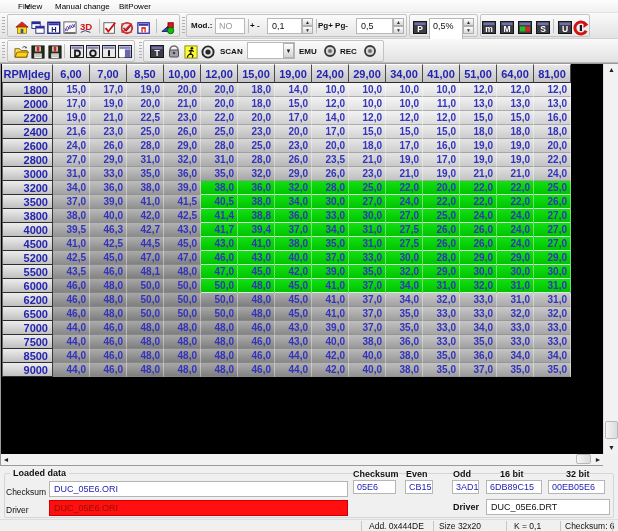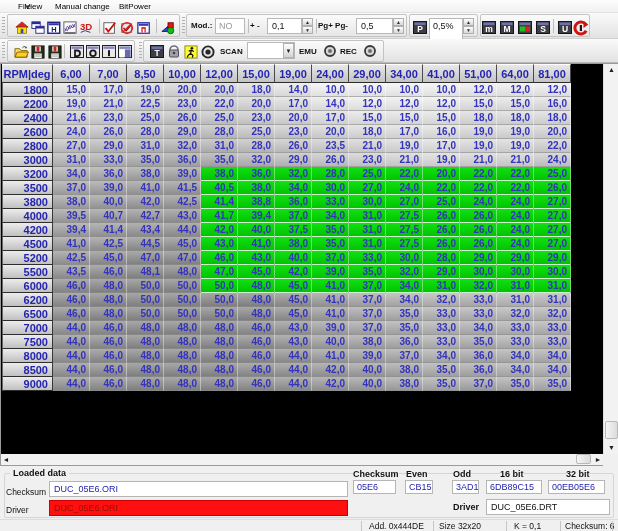--- a/index.html
+++ b/index.html
@@ -274,20 +274,37 @@
           <td style="background:linear-gradient(#efefef,#d7d7d7)">14,0</td>
           <td style="background:linear-gradient(#f6f6f6,#e1e1e1)">10,0</td>
           <td style="background:linear-gradient(#f6f6f6,#e1e1e1)">10,0</td>
           <td style="background:linear-gradient(#f6f6f6,#e1e1e1)">10,0</td>
           <td style="background:linear-gradient(#f6f6f6,#e1e1e1)">10,0</td>
           <td style="background:linear-gradient(#f3f3f3,#dcdcdc)">12,0</td>
           <td style="background:linear-gradient(#f3f3f3,#dcdcdc)">12,0</td>
           <td style="background:linear-gradient(#f3f3f3,#dcdcdc)">12,0</td>
         </tr>
 <tr>
+          <td class="rh">2000</td>
+          <td style="background:linear-gradient(#e8e8e8,#cfcfcf)">17,0</td>
+          <td style="background:linear-gradient(#e4e4e4,#cacaca)">19,0</td>
+          <td style="background:linear-gradient(#e2e2e2,#c7c7c7)">20,0</td>
+          <td style="background:linear-gradient(#e0e0e0,#c4c4c4)">21,0</td>
+          <td style="background:linear-gradient(#e2e2e2,#c7c7c7)">20,0</td>
+          <td style="background:linear-gradient(#e6e6e6,#cccccc)">18,0</td>
+          <td style="background:linear-gradient(#ececec,#d4d4d4)">15,0</td>
+          <td style="background:linear-gradient(#f3f3f3,#dcdcdc)">12,0</td>
+          <td style="background:linear-gradient(#f6f6f6,#e1e1e1)">10,0</td>
+          <td style="background:linear-gradient(#f6f6f6,#e1e1e1)">10,0</td>
+          <td style="background:linear-gradient(#f5f5f5,#dfdfdf)">11,0</td>
+          <td style="background:linear-gradient(#f1f1f1,#d9d9d9)">13,0</td>
+          <td style="background:linear-gradient(#f1f1f1,#d9d9d9)">13,0</td>
+          <td style="background:linear-gradient(#f1f1f1,#d9d9d9)">13,0</td>
+        </tr>
+<tr>
           <td class="rh">2200</td>
           <td style="background:linear-gradient(#e4e4e4,#cacaca)">19,0</td>
           <td style="background:linear-gradient(#e0e0e0,#c4c4c4)">21,0</td>
           <td style="background:linear-gradient(#dddddd,#c0c0c0)">22,5</td>
           <td style="background:linear-gradient(#dcdcdc,#bfbfbf)">23,0</td>
           <td style="background:linear-gradient(#dedede,#c2c2c2)">22,0</td>
           <td style="background:linear-gradient(#e2e2e2,#c7c7c7)">20,0</td>
           <td style="background:linear-gradient(#e8e8e8,#cfcfcf)">17,0</td>
           <td style="background:linear-gradient(#efefef,#d7d7d7)">14,0</td>
           <td style="background:linear-gradient(#f3f3f3,#dcdcdc)">12,0</td>
@@ -412,44 +429,27 @@
           <td class="g">30,0</td>
           <td class="g">27,0</td>
           <td class="g">25,0</td>
           <td class="g">24,0</td>
           <td class="g">24,0</td>
           <td class="g">27,0</td>
         </tr>
 <tr>
           <td class="rh">4000</td>
           <td style="background:linear-gradient(#bababa,#949494)">39,5</td>
-          <td style="background:linear-gradient(#b7b7b7,#909090)">40,7</td>
+          <td style="background:linear-gradient(#b7b7b7,#909090)">46,3</td>
           <td style="background:linear-gradient(#b3b3b3,#8b8b8b)">42,7</td>
           <td style="background:linear-gradient(#b2b2b2,#8a8a8a)">43,0</td>
           <td class="g">41,7</td>
           <td class="g">39,4</td>
           <td class="g">37,0</td>
           <td class="g">34,0</td>
-          <td class="g">31,0</td>
-          <td class="g">27,5</td>
-          <td class="g">26,0</td>
-          <td class="g">26,0</td>
-          <td class="g">24,0</td>
-          <td class="g">27,0</td>
-        </tr>
-<tr>
-          <td class="rh">4200</td>
-          <td style="background:linear-gradient(#bababa,#949494)">39,4</td>
-          <td style="background:linear-gradient(#b6b6b6,#8f8f8f)">41,4</td>
-          <td style="background:linear-gradient(#b2b2b2,#898989)">43,4</td>
-          <td style="background:linear-gradient(#b0b0b0,#888888)">44,0</td>
-          <td class="g">42,0</td>
-          <td class="g">40,0</td>
-          <td class="g">37,5</td>
-          <td class="g">35,0</td>
           <td class="g">31,0</td>
           <td class="g">27,5</td>
           <td class="g">26,0</td>
           <td class="g">26,0</td>
           <td class="g">24,0</td>
           <td class="g">27,0</td>
         </tr>
 <tr>
           <td class="rh">4500</td>
           <td style="background:linear-gradient(#b7b7b7,#909090)">41,0</td>
@@ -578,37 +578,20 @@
           <td style="background:linear-gradient(#a8a8a8,#7e7e7e)">48,0</td>
           <td style="background:linear-gradient(#acacac,#838383)">46,0</td>
           <td style="background:linear-gradient(#b2b2b2,#8a8a8a)">43,0</td>
           <td style="background:linear-gradient(#b9b9b9,#929292)">40,0</td>
           <td style="background:linear-gradient(#bdbdbd,#989898)">38,0</td>
           <td style="background:linear-gradient(#c1c1c1,#9d9d9d)">36,0</td>
           <td style="background:linear-gradient(#c7c7c7,#a5a5a5)">33,0</td>
           <td style="background:linear-gradient(#c3c3c3,#9f9f9f)">35,0</td>
           <td style="background:linear-gradient(#c7c7c7,#a5a5a5)">33,0</td>
           <td style="background:linear-gradient(#c7c7c7,#a5a5a5)">33,0</td>
-        </tr>
-<tr>
-          <td class="rh">8000</td>
-          <td style="background:linear-gradient(#b0b0b0,#888888)">44,0</td>
-          <td style="background:linear-gradient(#acacac,#838383)">46,0</td>
-          <td style="background:linear-gradient(#a8a8a8,#7e7e7e)">48,0</td>
-          <td style="background:linear-gradient(#a8a8a8,#7e7e7e)">48,0</td>
-          <td style="background:linear-gradient(#a8a8a8,#7e7e7e)">48,0</td>
-          <td style="background:linear-gradient(#acacac,#838383)">46,0</td>
-          <td style="background:linear-gradient(#b0b0b0,#888888)">44,0</td>
-          <td style="background:linear-gradient(#b7b7b7,#909090)">41,0</td>
-          <td style="background:linear-gradient(#bbbbbb,#959595)">39,0</td>
-          <td style="background:linear-gradient(#bfbfbf,#9a9a9a)">37,0</td>
-          <td style="background:linear-gradient(#c5c5c5,#a2a2a2)">34,0</td>
-          <td style="background:linear-gradient(#c1c1c1,#9d9d9d)">36,0</td>
-          <td style="background:linear-gradient(#c5c5c5,#a2a2a2)">34,0</td>
-          <td style="background:linear-gradient(#c5c5c5,#a2a2a2)">34,0</td>
         </tr>
 <tr>
           <td class="rh">8500</td>
           <td style="background:linear-gradient(#b0b0b0,#888888)">44,0</td>
           <td style="background:linear-gradient(#acacac,#838383)">46,0</td>
           <td style="background:linear-gradient(#a8a8a8,#7e7e7e)">48,0</td>
           <td style="background:linear-gradient(#a8a8a8,#7e7e7e)">48,0</td>
           <td style="background:linear-gradient(#a8a8a8,#7e7e7e)">48,0</td>
           <td style="background:linear-gradient(#acacac,#838383)">46,0</td>
           <td style="background:linear-gradient(#b0b0b0,#888888)">44,0</td>

